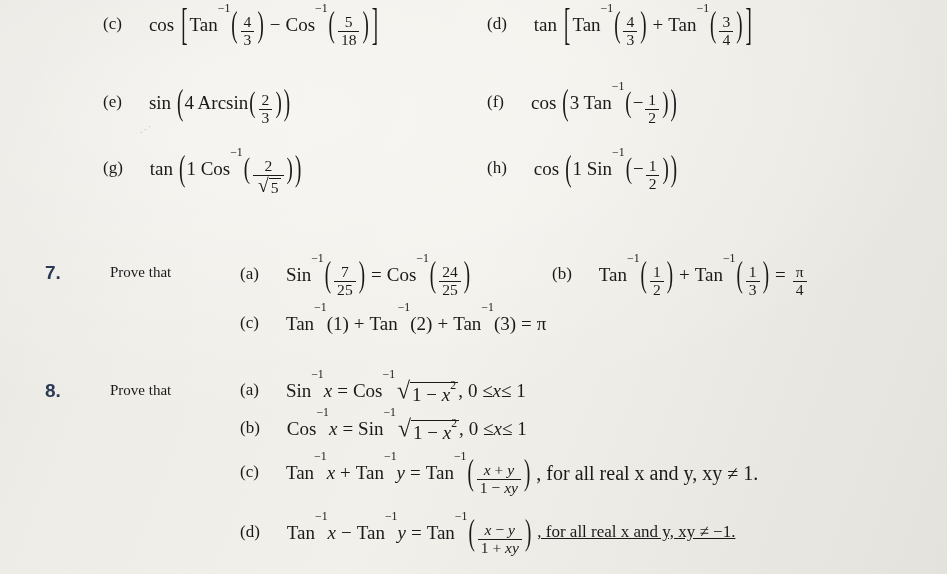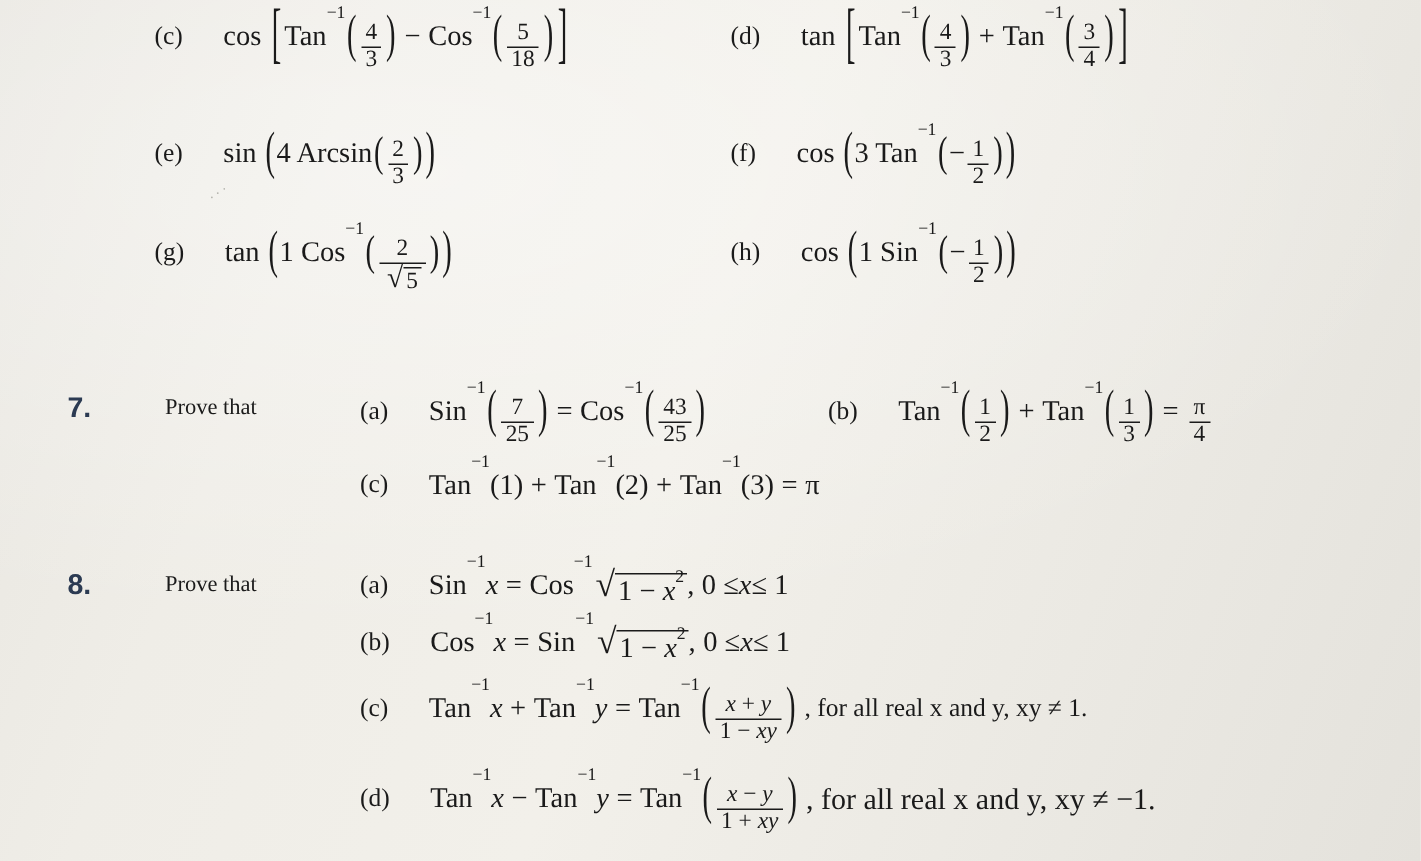--- a/index.html
+++ b/index.html
@@ -287,21 +287,21 @@
       <span class="spaceW"></span>
     <span class="m">
       <span class="fn">Sin</span><span class="sup">−1</span>
       <span class="paren">(</span><span class="frac">
           <span class="num">7</span>
           <span class="den">25</span>
         </span><span class="paren">)</span>
       <span class="space"></span>=<span class="space"></span>
       <span class="fn">Cos</span><span class="sup">−1</span>
       <span class="paren">(</span><span class="frac">
-          <span class="num">43</span>
+          <span class="num">24</span>
           <span class="den">25</span>
         </span><span class="paren">)</span>
     </span>
   </div>
 
   <div class="row" style="left:552px; top:264px;">
     <span class="label">(b)</span>
     <span class="spaceW"></span>
       <span class="spaceW"></span>
       <span class="spaceW"></span>
@@ -393,21 +393,21 @@
       <span class="fn">Tan</span><span class="sup">−1</span><span class="it">y</span>
       <span class="space"></span>=<span class="space"></span>
       <span class="fn">Tan</span><span class="sup">−1</span>
       <span class="paren">(</span>
       <span class="frac">
           <span class="num"><span class="it">x</span> + <span class="it">y</span></span>
           <span class="den">1 − <span class="it">xy</span></span>
         </span>
       <span class="paren">)</span>
       <span class="space"></span>
-      <span style="font-size:17px;">, for all real x and y, xy ≠ 1.</span>
+      <span style="font-size:20px;">, for all real x and y, xy ≠ 1.</span>
     </span>
   </div>
 
   <div class="row" style="left:240px; top:522px;">
     <span class="label">(d)</span>
     <span class="spaceW"></span>
       <span class="spaceW"></span>
       <span class="spaceW"></span>
     <span class="m">
       <span class="fn">Tan</span><span class="sup">−1</span><span class="it">x</span>
@@ -415,17 +415,17 @@
       <span class="fn">Tan</span><span class="sup">−1</span><span class="it">y</span>
       <span class="space"></span>=<span class="space"></span>
       <span class="fn">Tan</span><span class="sup">−1</span>
       <span class="paren">(</span>
       <span class="frac">
           <span class="num"><span class="it">x</span> − <span class="it">y</span></span>
           <span class="den">1 + <span class="it">xy</span></span>
         </span>
       <span class="paren">)</span>
       <span class="space"></span>
-      <span style="font-size:20px;">, for all real x and y, xy ≠ −1.</span>
+      <span style="font-size:17px;text-decoration:underline;">, for all real x and y, xy ≠ −1.</span>
     </span>
   </div>
 
 </div>
 
 </body></html>

